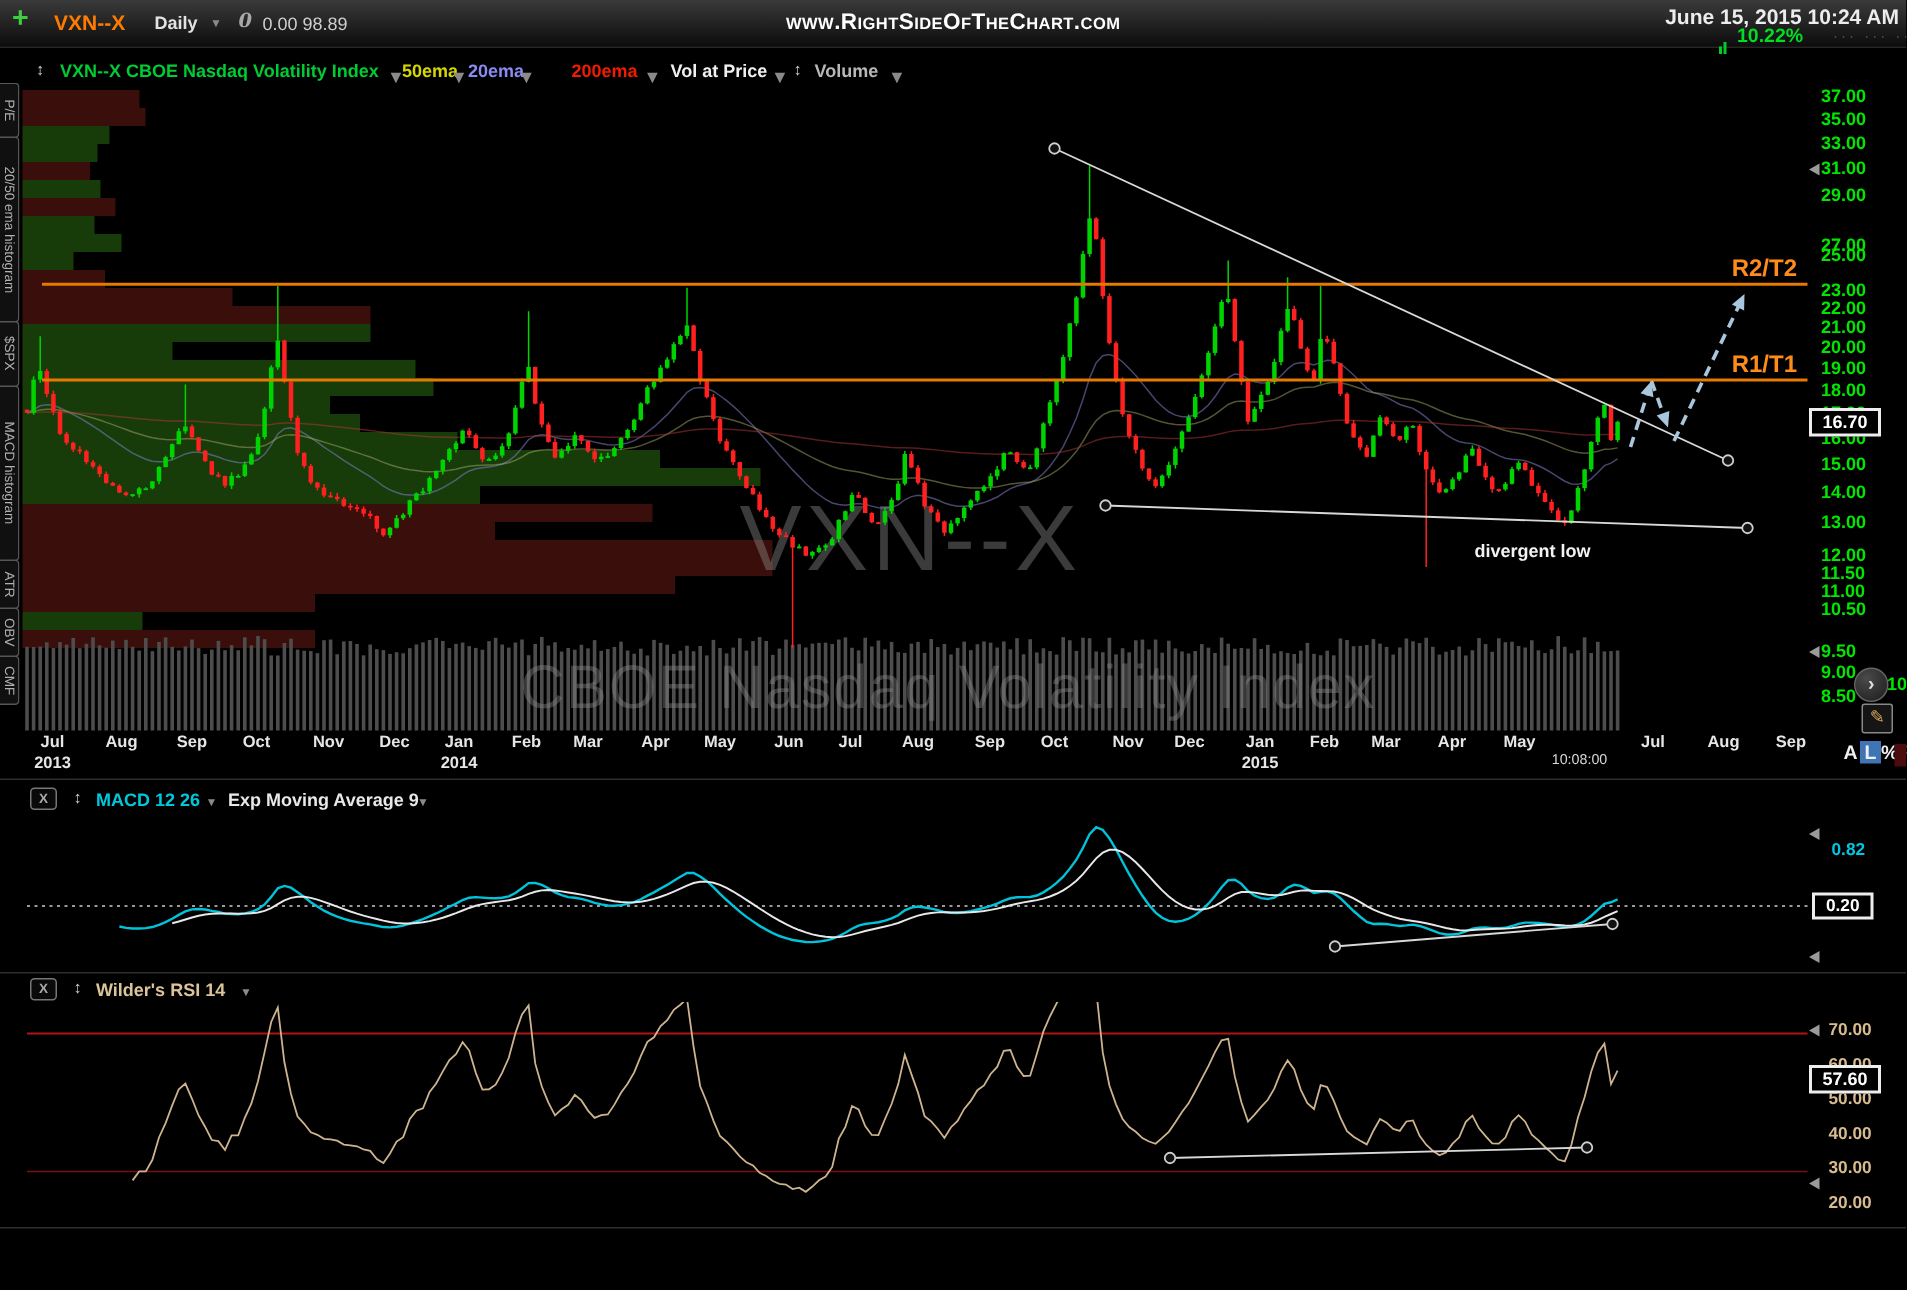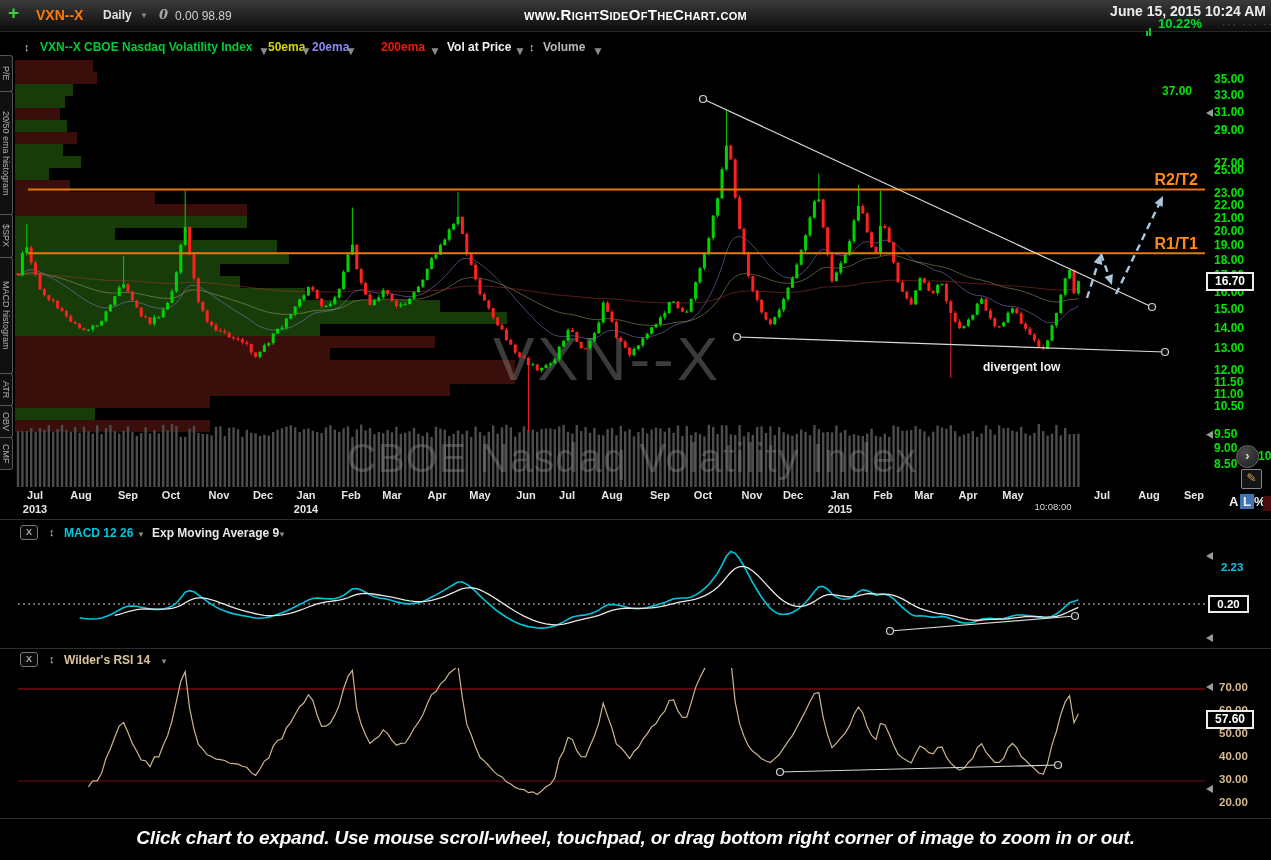--- a/index.html
+++ b/index.html
@@ -929,39 +929,39 @@
   <div class="srlab" style="left:1130px;top:235px;">R1/T1</div>
   <div class="note" style="left:983px;top:360px;">divergent low</div>
   <div class="valbox" style="left:1206px;top:272px;width:44px;height:15px;line-height:15px;">16.70</div>
 
   <div class="xbox" style="left:20px;top:525px;">X</div>
   <span class="lab updown" style="left:49px;top:526px;z-index:9;">↕</span>
   <div class="ind-title" style="left:64px;top:526px;color:#00c8dc;">MACD 12 26</div>
   <span class="lab caret" style="left:137px;top:530px;z-index:9;">▼</span>
   <div class="ind-title" style="left:152px;top:526px;color:#e8e8e8;">Exp Moving Average 9</div>
   <span class="lab caret" style="left:278px;top:530px;z-index:9;">▼</span>
-  <div class="lab mlab" style="left:1221px;top:561px;z-index:8;">2.23</div>
+  <div class="lab mlab" style="left:1221px;top:561px;z-index:8;">0.82</div>
   <div class="valbox" style="left:1208px;top:595px;width:37px;height:14px;line-height:14px;font-size:11.5px;">0.20</div>
 
   <div class="xbox" style="left:20px;top:652px;">X</div>
   <span class="lab updown" style="left:49px;top:653px;z-index:9;">↕</span>
   <div class="ind-title" style="left:64px;top:653px;color:#dcc49a;">Wilder's RSI 14</div>
   <span class="lab caret" style="left:160px;top:657px;z-index:9;">▼</span>
   <div class="valbox" style="left:1206px;top:710px;width:44px;height:15px;line-height:15px;">57.60</div>
 
   <div class="circlebtn" style="left:1236px;top:445px;">›</div>
   <div class="pencil" style="left:1241px;top:469px;">✎</div>
   <span class="alpf" style="left:1229px;top:494px;">A</span>
   <span class="alpf lsel" style="left:1240px;top:494px;">L</span>
   <span class="alpf" style="left:1254px;top:494px;">%</span>
   <span class="alpf" style="left:1265px;top:494px;">F</span>
   <div class="corner" style="left:1263px;top:496px;width:8px;height:15px;"></div>
 
   <div id="labels">
-      <div class="lab plab" style="left: 1162px; top: 56.8303px; margin-top: 27px;">37.00</div>
+      <div class="lab plab" style="left: 1214px; top: 56.8303px;">37.00</div>
       <div class="lab plab" style="left: 1214px; top: 71.9453px;">35.00</div>
       <div class="lab plab" style="left: 1214px; top: 87.9499px;">33.00</div>
       <div class="lab plab" style="left: 1214px; top: 104.955px;">31.00</div>
       <div class="lab plab" style="left: 1214px; top: 123.096px;">29.00</div>
       <div class="lab plab" style="left: 1214px; top: 156px;">27.00</div>
       <div class="lab plab" style="left: 1214px; top: 163.466px;">25.00</div>
       <div class="lab plab" style="left: 1214px; top: 186.146px;">23.00</div>
       <div class="lab plab" style="left: 1214px; top: 198.236px;">22.00</div>
       <div class="lab plab" style="left: 1214px; top: 210.89px;">21.00</div>
       <div class="lab plab" style="left: 1214px; top: 224.161px;">20.00</div>
@@ -1011,14 +1011,13 @@
       <div class="lab xlab" style="left: 883px; top: 489px;">Feb</div>
       <div class="lab xlab" style="left: 924px; top: 489px;">Mar</div>
       <div class="lab xlab" style="left: 968px; top: 489px;">Apr</div>
       <div class="lab xlab" style="left: 1013px; top: 489px;">May</div>
       <div class="lab xlab" style="left: 1102px; top: 489px;">Jul</div>
       <div class="lab xlab" style="left: 1149px; top: 489px;">Aug</div>
       <div class="lab xlab" style="left: 1194px; top: 489px;">Sep</div>
       <div class="lab tlab" style="left: 1053px; top: 501px;">10:08:00</div>
     </div>
 
-  <div id="caption">Click chart to expand. Use mouse scroll-wheel, touchpad, or drag bottom right corner of image to zoom in or out.</div>
 </div>
 
 </body></html>

